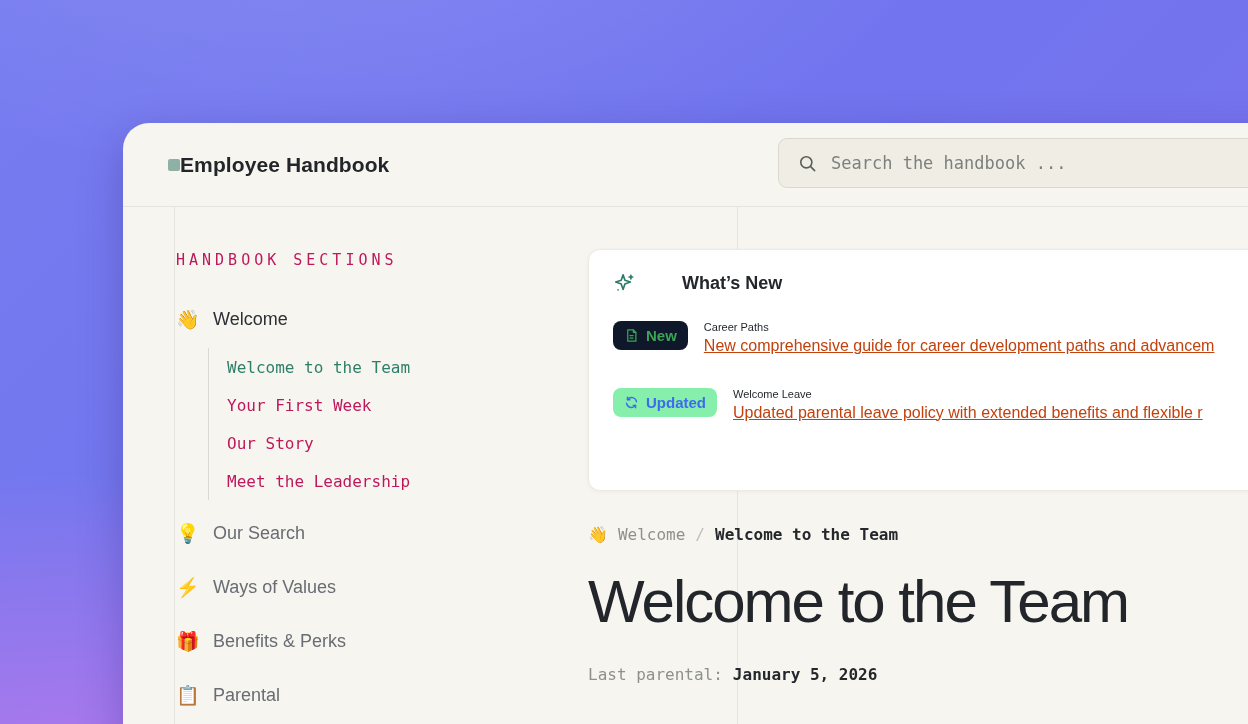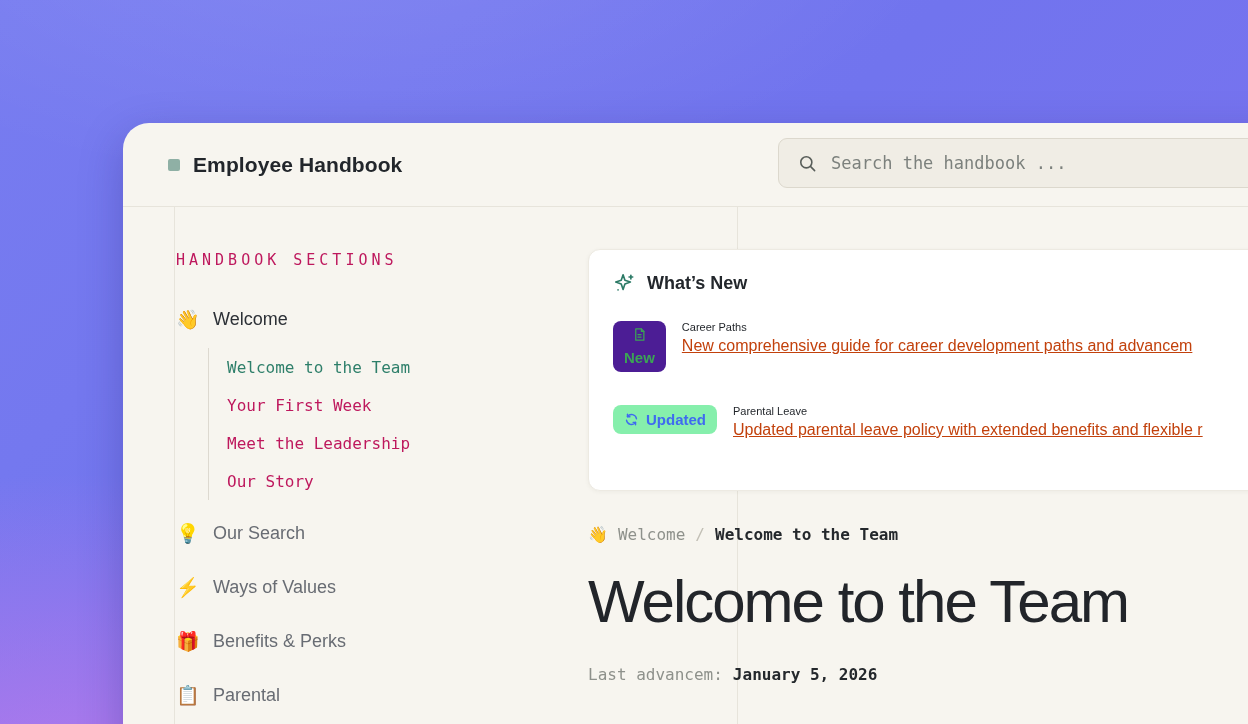--- a/index.html
+++ b/index.html
@@ -21,21 +21,21 @@
     background: #f7f5ef;
     border-radius: 26px 0 0 0;
     box-shadow: 0 14px 44px rgba(38,30,110,0.28);
   }
 
   
   .app-header {
     position: absolute; left: 0; top: 0; right: 0; height: 84px;
     border-bottom: 1px solid #e7e4db;
   }
-  .brand { position: absolute; left: 45px; top: 0; height: 84px; display: flex; align-items: center; gap: 13px; }
+  .brand { position: absolute; left: 45px; top: 0; height: 84px; display: flex; align-items: center; }
   .brand-square { width: 12px; height: 12px; background: #8fb0a5; border-radius: 2px; }
   .brand-title { font-size: 21px; font-weight: 600; color: #22262b; letter-spacing: 0.1px; }
   .search-box {
     position: absolute; left: 655px; top: 15px; width: 640px; height: 50px;
     background: #f0ede5; border: 1px solid #dcd8cd; border-radius: 9px;
     display: flex; align-items: center; padding-left: 19px; gap: 14px;
   }
   .search-box input {
     border: none; outline: none; background: transparent; flex: 1;
     font-family: "DejaVu Sans Mono", monospace; font-size: 17px; color: #43474a;
@@ -64,29 +64,29 @@
   
   .main { position: absolute; left: 465px; top: 84px; width: 1240px; z-index: 2; }
 
   .whats-new-card {
     margin-top: 42px; width: 1100px; height: 242px;
     background: #ffffff; border: 1px solid #edeae2; border-radius: 12px;
     box-shadow: 0 1px 4px rgba(60,55,40,0.05);
     padding: 22px 24px; overflow: hidden;
   }
   .card-header { display: flex; align-items: center; gap: 12px; }
-  .card-title { font-size: 18px; font-weight: 700; color: #23272c; }
+  .card-title { font-size: 18px; font-weight: 700; color: #23272c; margin-left: 35px; }
   .entry { display: flex; align-items: flex-start; gap: 16px; margin-top: 27px; }
   .entry + .entry { margin-top: 33px; }
   .badge {
     display: inline-flex; align-items: center; gap: 7px;
     padding: 6px 11px; border-radius: 8px; font-size: 15px; font-weight: 600;
     flex: 0 0 auto; cursor: pointer;
   }
-  .badge-new { background: #4c1d95; color: #3ba455; flex-direction: column; }
+  .badge-new { background: #0f172a; color: #3ba455; }
   .badge-updated { background: #86efac; color: #3f6af0; }
   .entry-body { min-width: 0; }
   .entry-title { font-size: 11px; font-weight: 500; color: #1f2328; line-height: 1.25; cursor: pointer; }
   .entry-desc { margin-top: 2px; font-size: 16px; color: #c2410c; white-space: nowrap; text-decoration: underline; }
 
   .breadcrumb { margin-top: 34px; display: flex; align-items: center; gap: 10px; font-size: 16px; }
   .crumb-emoji { font-size: 16px; line-height: 1; }
   .crumb-section { color: #8e918b; cursor: pointer; }
   .crumb-sep { color: #c2bfb5; }
   .crumb-page { color: #24282c; font-weight: 700; }
@@ -129,22 +129,22 @@
     <div class="section-label mono">HANDBOOK SECTIONS</div>
     <div class="nav">
 
       <div class="nav-item active">
         <span class="nav-emoji">👋</span>
         <span class="nav-label">Welcome</span>
       </div>
       <div class="sub-list">
         <div class="sub-item mono active">Welcome to the Team</div>
         <div class="sub-item mono">Your First Week</div>
+        <div class="sub-item mono">Our Story</div>
         <div class="sub-item mono">Meet the Leadership</div>
-        <div class="sub-item mono">Our Story</div>
       </div>
 
       <div class="nav-item">
         <span class="nav-emoji">💡</span>
         <span class="nav-label">Our Search</span>
       </div>
       <div class="nav-item">
         <span class="nav-emoji">⚡</span>
         <span class="nav-label">Ways of Values</span>
       </div>
@@ -196,34 +196,34 @@
             <svg width="15" height="15" viewBox="0 0 24 24" fill="none" stroke="#3f6af0" stroke-width="2.2" stroke-linecap="round" stroke-linejoin="round">
               <path d="M20 11 a8 8 0 0 0 -14.5 -3.5"></path>
                 <path d="M5.5 3.5 v4 h4"></path>
               <path d="M4 13 a8 8 0 0 0 14.5 3.5"></path>
                 <path d="M18.5 20.5 v-4 h-4"></path>
             </svg>
           </span>
           <span>Updated</span>
         </span>
         <div class="entry-body">
-          <div class="entry-title">Parental Leave</div>
+          <div class="entry-title">Welcome Leave</div>
           <div class="entry-desc">Updated parental leave policy with extended benefits and flexible r</div>
         </div>
       </div>
     </div>
 
     <div class="breadcrumb mono">
       <span class="crumb-emoji">👋</span>
       <span class="crumb-section">Welcome</span>
       <span class="crumb-sep">/</span>
       <span class="crumb-page">Welcome to the Team</span>
     </div>
 
     <h1 class="page-title">Welcome to the Team</h1>
 
     <div class="last-updated mono">
-      <span class="lu-label">Last advancem:</span>
+      <span class="lu-label">Last parental:</span>
       <span class="lu-value">January 5, 2026</span>
     </div>
 
   </div>
 </div>
 
 </body></html>

